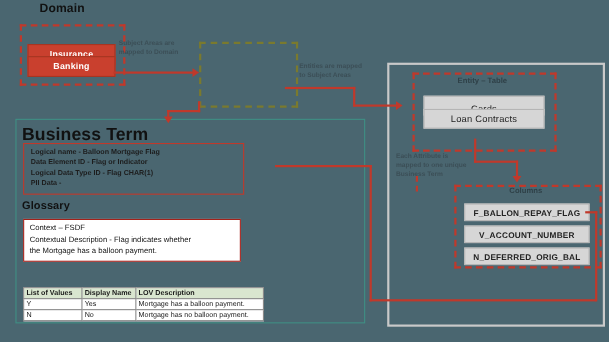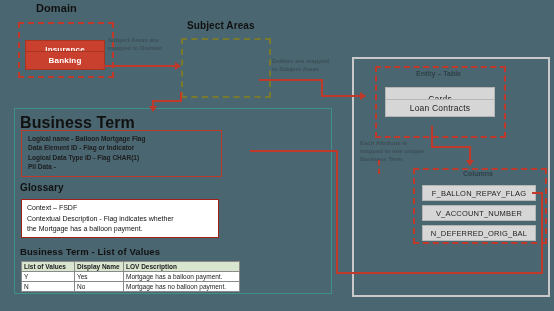--- a/index.html
+++ b/index.html
@@ -39,21 +39,21 @@
     text-align:center;letter-spacing:.2px;
   }
   .chip-red{background:#c9402e;border:1px solid #a63522;}
   .chip-green{background:#7fa878;border:1px solid #6d9467;}
   .chip-gray{
     background:#d6d6d6;border:1px solid #b5b5b5;color:#222;
     font-weight:normal;font-size:8.5px;
   }
   .chip-gray-sm{
     background:#d6d6d6;border:1px solid #b5b5b5;color:#222;
-    font-weight:normal;font-size:7.5px;
+    font-weight:bold;font-size:7.5px;
   }
 
   
   .anno{
     color:#3c4f57;
     font-size:6px;
     font-weight:bold;
     line-height:1.35;
     white-space:pre-line;
   }
@@ -126,21 +126,20 @@
   <div class="abs chip chip-red" style="left:25px;top:51px;width:78px;height:17px;">
     <span>Banking</span>
   </div>
 
   <div class="abs anno" style="left:108px;top:36px;width:70px;">Subject Areas are
 mapped to Domain</div>
 
   <div class="line h" style="left:103px;top:65px;width:73px;"></div>
   <div class="arrow-r" style="left:175px;top:62px;"></div>
 
-  <div class="abs heading" style="left:187px;top:20px;font-size:10px;">Subject Areas</div>
 
   <div class="abs dash-olive" style="left:181px;top:38px;width:86px;height:56px;"></div>
 
 
   <div class="abs anno" style="left:272px;top:57px;width:74px;">Entities are mapped
 to Subject Areas</div>
 
   <div class="line h" style="left:259px;top:79px;width:64px;"></div>
   <div class="line v" style="left:321px;top:79px;height:18px;"></div>
   <div class="line h" style="left:321px;top:95px;width:42px;"></div>
@@ -200,21 +199,20 @@
 Data Element ID - Flag or Indicator
 Logical Data Type ID - Flag CHAR(1)
 PII Data -</div>
 
   <div class="abs heading" style="left:20px;top:182px;font-size:10px;">Glossary</div>
 
   <div class="abs textbox-white" style="left:21px;top:199px;width:186px;height:31px;">Context – FSDF
 Contextual Description - Flag indicates whether
 the Mortgage has a balloon payment.</div>
 
-  <div class="abs heading" style="left:20px;top:246px;font-size:9.5px;">Business Term - List of Values</div>
 
   <div class="abs" style="left:21px;top:261px;">
     <table class="lov" style="width:203px;">
       <thead>
         <tr>
           <th style="width:48px;">List of Values</th>
           <th style="width:44px;">Display Name</th>
           <th style="width:111px;">LOV Description</th>
         </tr>
       </thead>

